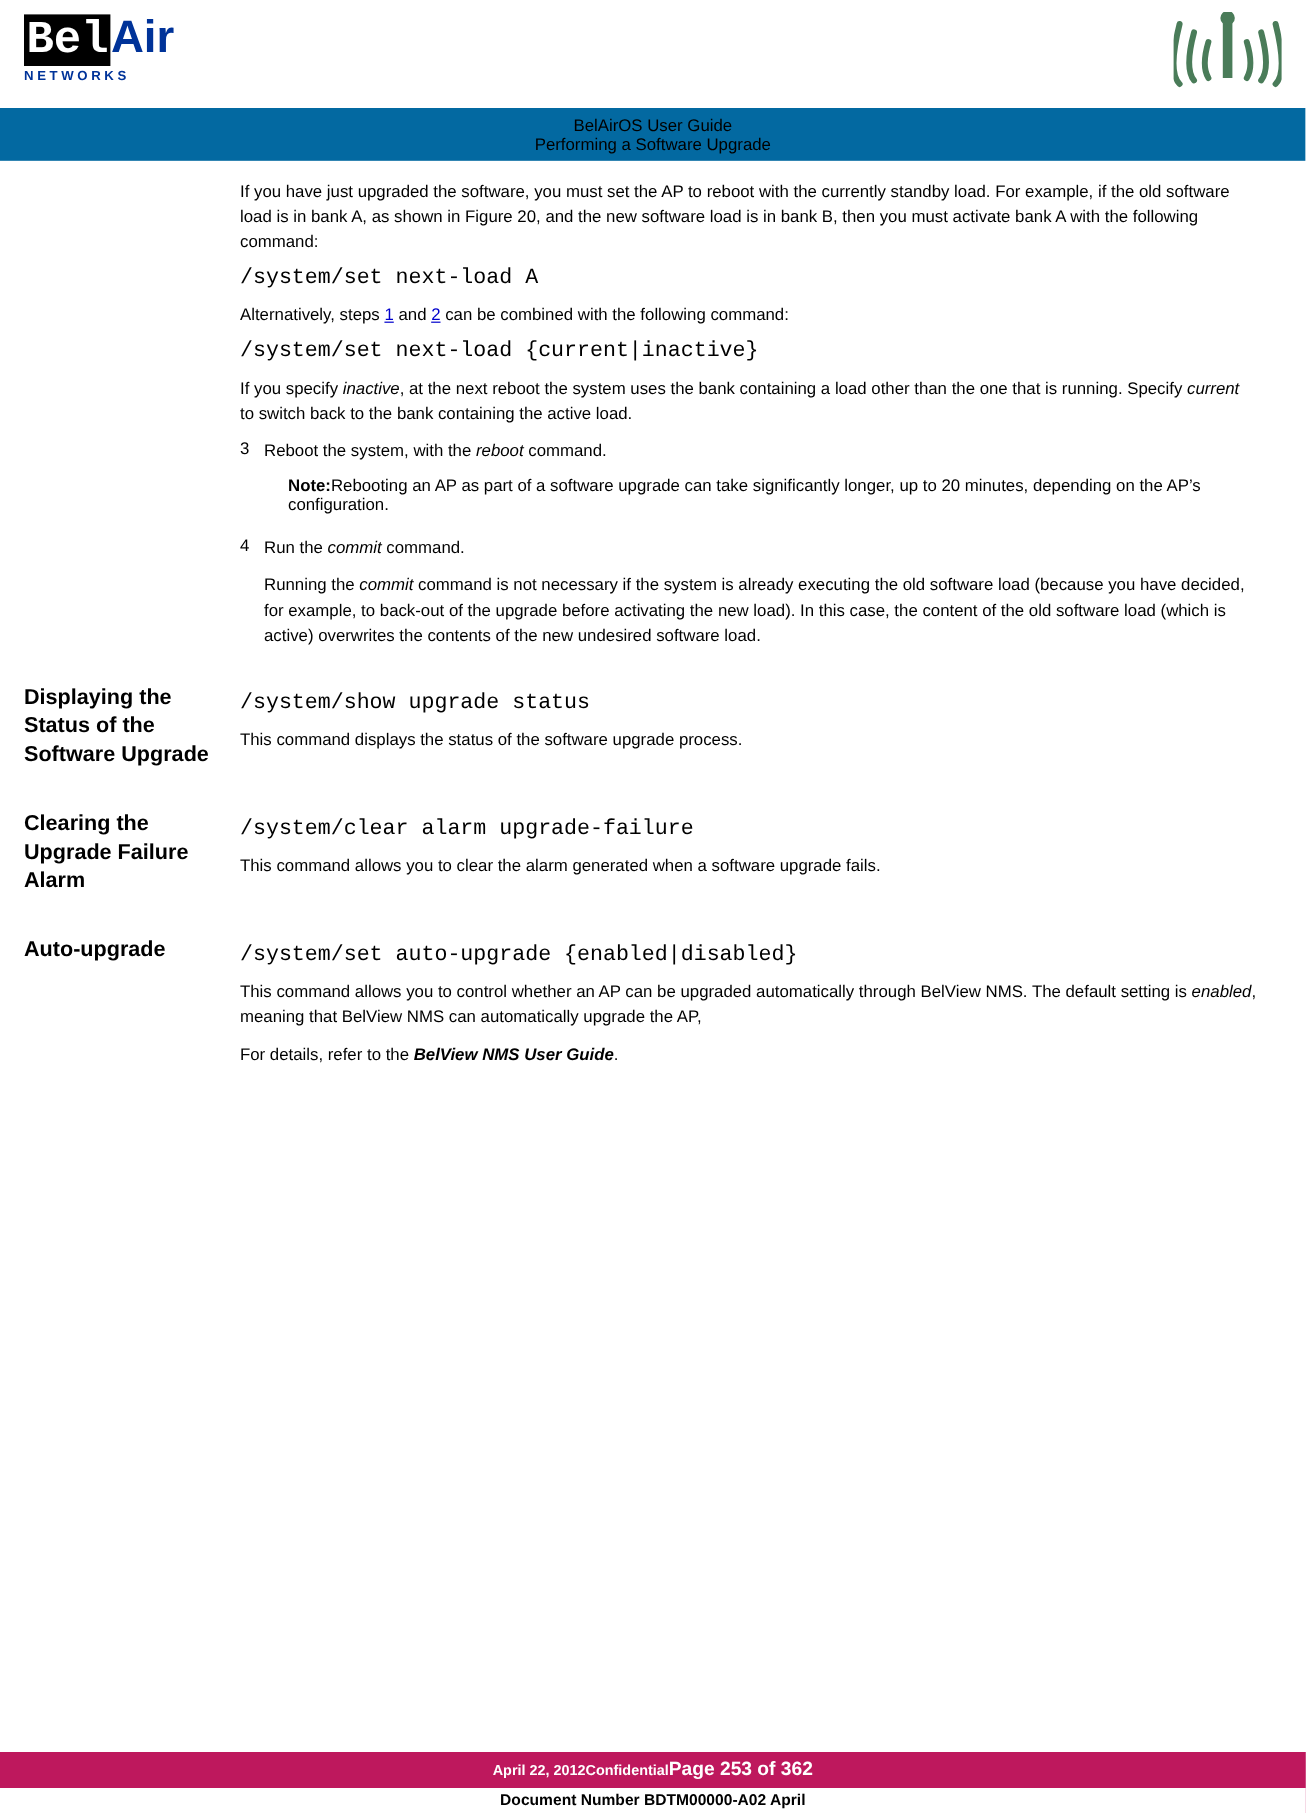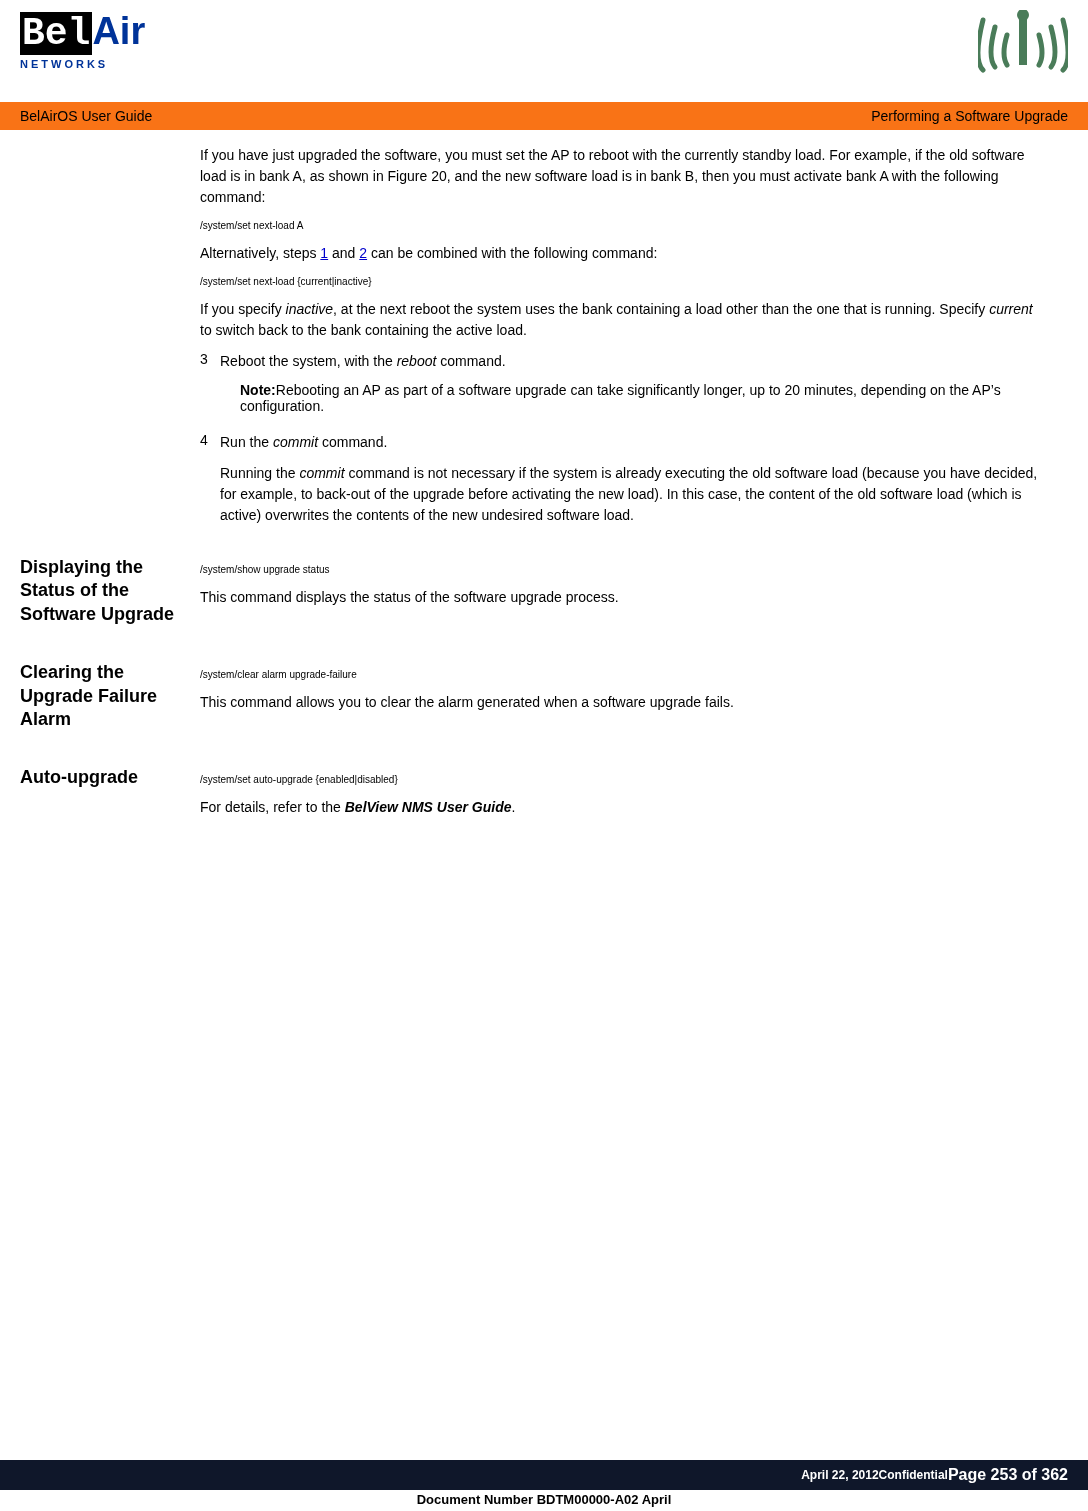--- a/index.html
+++ b/index.html
@@ -16,26 +16,27 @@
     .header {
       display: flex;
       justify-content: space-between;
       align-items: flex-start;
       padding: 10px 20px 0 20px;
       border-bottom: none;
     }
 
     
     .nav-bar {
-      background: #f97316;
+      background: #0369a1;
       display: flex;
       justify-content: space-between;
       align-items: center;
       padding: 6px 20px;
-      margin-top: 24px;
+      margin-top: 12px;
+      flex-direction: column;
     }
 
     
     .section-heading {
       font-size: 18px;
       font-weight: bold;
       color: #000;
       line-height: 1.3;
       margin-bottom: 10px;
     }
@@ -44,22 +45,22 @@
       margin-bottom: 10px;
       line-height: 1.5;
     }
     .code-block {
       font-family: 'Courier New', monospace;
       font-size: 13px;
       margin: 6px 0 10px 0;
       background: none;
     }
     .code-inline {
-      font-family: Liberation Sans, sans-serif;
-      font-size: 10px;
+      font-family: Liberation Mono, monospace;
+      font-size: 18px;
     }
     .note-block {
       margin-left: 20px;
       margin-bottom: 10px;
     }
     .note-block .note-label {
       font-weight: bold;
     }
     .italic { font-style: italic; }
     .link {
@@ -77,25 +78,25 @@
       width: 20px;
       flex-shrink: 0;
       font-weight: normal;
     }
     .numbered-item .item-content {
       flex: 1;
     }
 
     
     .footer {
-      background: #0f172a;
-      display: flex;
-      justify-content: flex-end;
+      background: #be185d;
+      display: flex;
+      justify-content: center;
       align-items: center;
-      padding: 6px 20px;
+      padding: 6px 32px;
       margin-top: auto;
       position: fixed;
       bottom: 0;
       width: 1088px;
     }
     .footer-date {
       color: #fff;
       font-weight: bold;
       font-size: 12px;
     }
@@ -267,20 +268,23 @@
     <div class="col-label">
       <div class="section-heading">
         <span>Auto-upgrade</span>
       </div>
     </div>
     <div class="col-body">
       <div class="code-block">
         <div><span class="code-inline">/system/set auto-upgrade {enabled|disabled}</span></div>
       </div>
       <p>
+        <span>This command allows you to control whether an AP can be upgraded automatically through BelView NMS. The default setting is </span><span class="italic">enabled</span><span>, meaning that BelView NMS can automatically upgrade the AP,</span>
+      </p>
+      <p>
         <span>For details, refer to the </span><span class="italic" style="font-weight:bold;">BelView NMS User Guide</span><span>.</span>
       </p>
     </div>
   </div>
 
 </div>
 
 <div class="footer-wrapper">
   <div class="footer" style="position:relative;width:100%;">
     <span class="footer-date">April 22, 2012</span>

